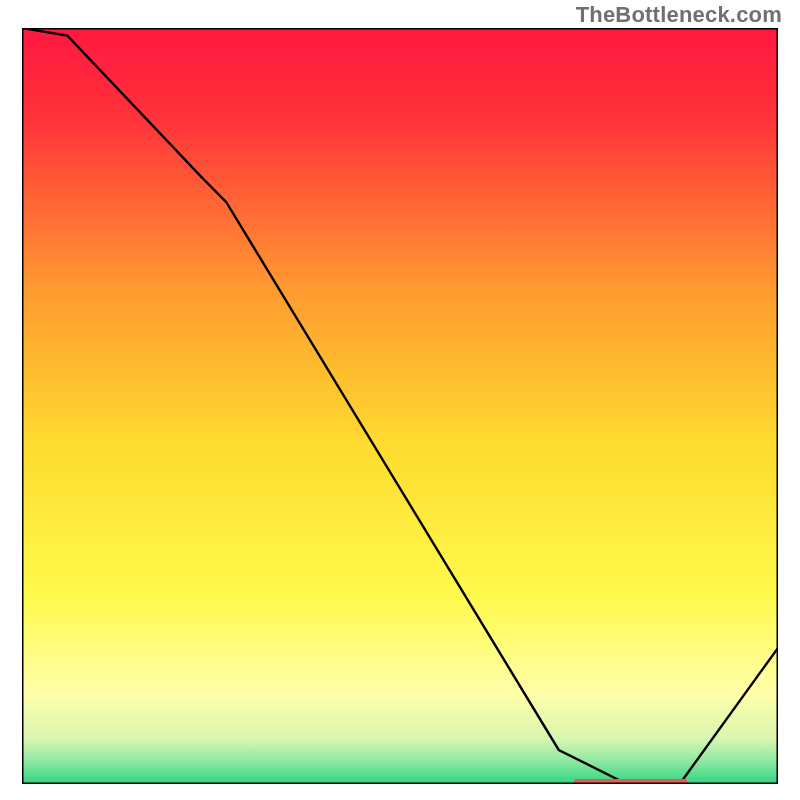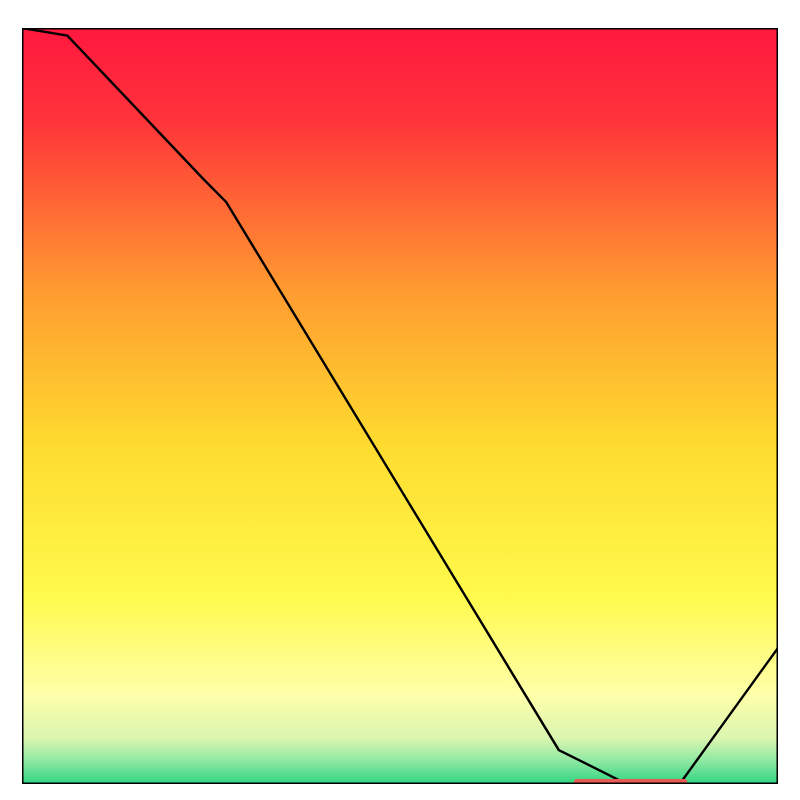--- a/index.html
+++ b/index.html
@@ -31,20 +31,21 @@
     top: 28px;
     width: 756px;
     height: 756px;
     box-sizing: border-box;
   }
 </style>
 </head>
 <body>
 
 <div id="container">
+  <div id="watermark">TheBottleneck.com</div>
 
   <svg id="chart" viewBox="0 0 756 756" preserveAspectRatio="none">
     <defs>
       <linearGradient id="bg-grad" x1="0" y1="0" x2="0" y2="1">
           <stop offset="0%" stop-color="#ff183f"></stop>
           <stop offset="12%" stop-color="#ff333a"></stop>
           <stop offset="35%" stop-color="#ff9c30"></stop>
           <stop offset="55%" stop-color="#fedb2f"></stop>
           <stop offset="75%" stop-color="#fffa4b"></stop>
           <stop offset="88%" stop-color="#ffffa9"></stop>

